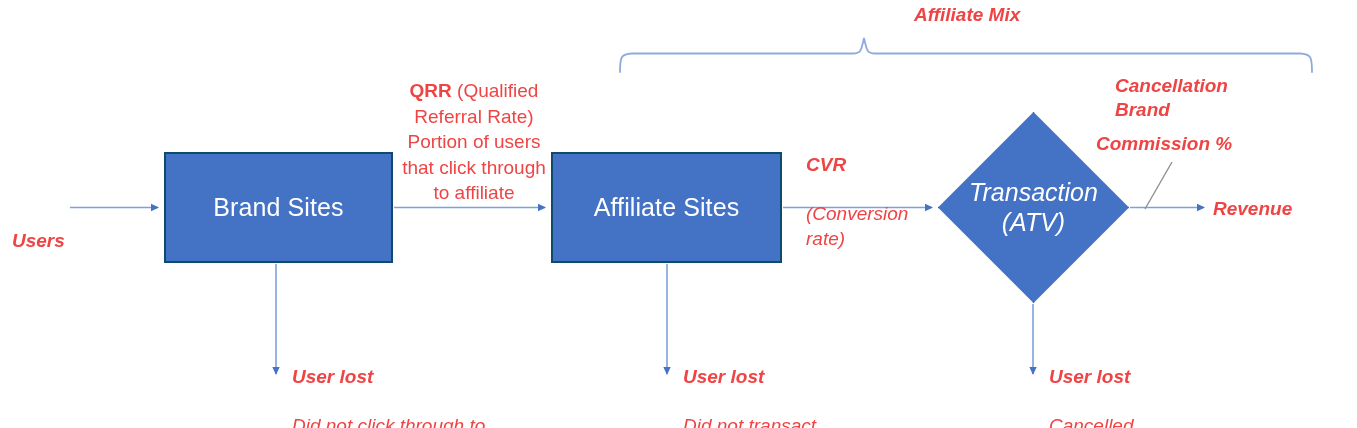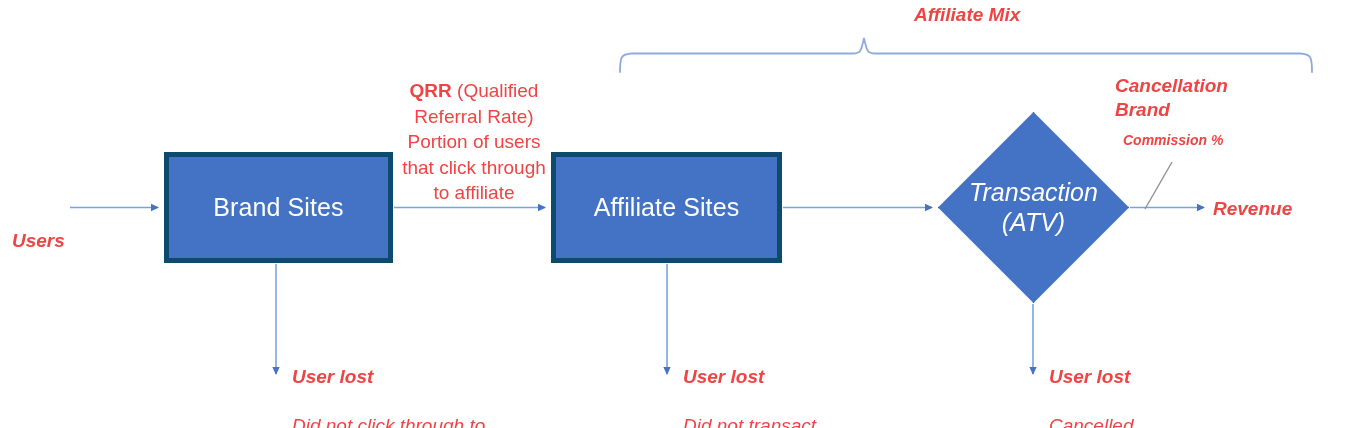--- a/index.html
+++ b/index.html
@@ -25,21 +25,21 @@
     width: 1357px;
     height: 428px;
     pointer-events: none;
   }
 
   
   .node {
     position: absolute;
     box-sizing: border-box;
     background: #4472C4;
-    border: 5px solid #0c4a6e;
+    border: 2px solid #0c4a6e;
     color: #ffffff;
     display: flex;
     align-items: center;
     justify-content: center;
     text-align: center;
     font-size: 25px;
     line-height: 1.18;
     letter-spacing: .1px;
   }
   #node-brand  { left: 164px; top: 152px; width: 229px; height: 111px; }
@@ -85,21 +85,21 @@
   .bi { font-weight: bold; font-style: italic; }
   .it { font-style: italic; font-weight: normal; }
   .bd { font-weight: bold; font-style: normal; }
   .rg { font-weight: normal; font-style: normal; text-align: right; }
 
   #lbl-users        { left: 12px;  top: 193px; font-size: 19px; margin-top: 36px; }
   #lbl-qrr          { left: 395px; top: 53px;  width: 158px; text-align: center; font-size: 19px; line-height: 1.34; }
   #lbl-cvr          { left: 806px; top: 128px; width: 120px; font-size: 19px; line-height: 1.30; }
   #lbl-affmix       { left: 914px; top: 3px;   font-size: 19px; }
   #lbl-cancel       { left: 1115px; top: 74px; width: 150px; font-size: 19px; line-height: 1.28; }
-  #lbl-commission   { left: 1123px; top: 132px; font-size: 14px; }
+  #lbl-commission   { left: 1096px; top: 132px; font-size: 19px; }
   #lbl-revenue      { left: 1213px; top: 197px; font-size: 19px; }
   #lbl-lost-1       { left: 292px;  top: 340px; width: 210px; font-size: 19px; line-height: 1.30; }
   #lbl-lost-2       { left: 683px;  top: 340px; width: 200px; font-size: 19px; line-height: 1.30; }
   #lbl-lost-3       { left: 1049px; top: 340px; width: 160px; font-size: 19px; line-height: 1.30; }
   .lost-title { display: block; }
   .lost-desc  { display: block; }
 </style>
 </head>
 <body>
 
@@ -173,20 +173,24 @@
       <span>(ATV)</span>
     </div>
   </div>
 
   <div id="lbl-users" class="ann bi">Users</div>
 
   <div id="lbl-qrr" class="ann">
     <span class="bd">QRR</span><span class="rg"> (Qualified Referral Rate) Portion of users that click through to affiliate</span>
   </div>
 
+  <div id="lbl-cvr" class="ann">
+    <div class="bi">CVR</div>
+    <div class="it">(Conversion rate)</div>
+  </div>
 
   <div id="lbl-affmix" class="ann bi">Affiliate Mix</div>
 
   <div id="lbl-cancel" class="ann bi">Cancellation Brand</div>
 
   <div id="lbl-commission" class="ann bi">Commission %</div>
 
   <div id="lbl-revenue" class="ann bi">Revenue</div>
 
   <div id="lbl-lost-1" class="ann">

